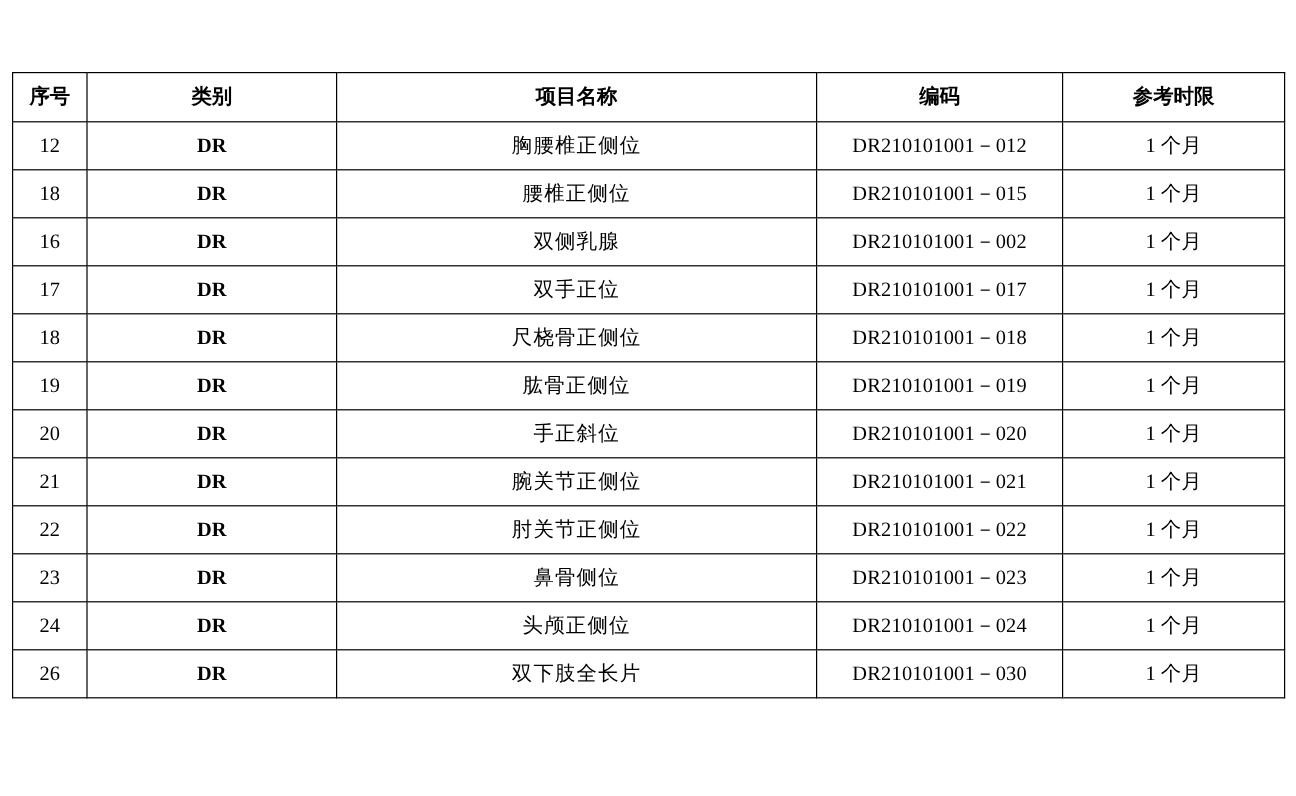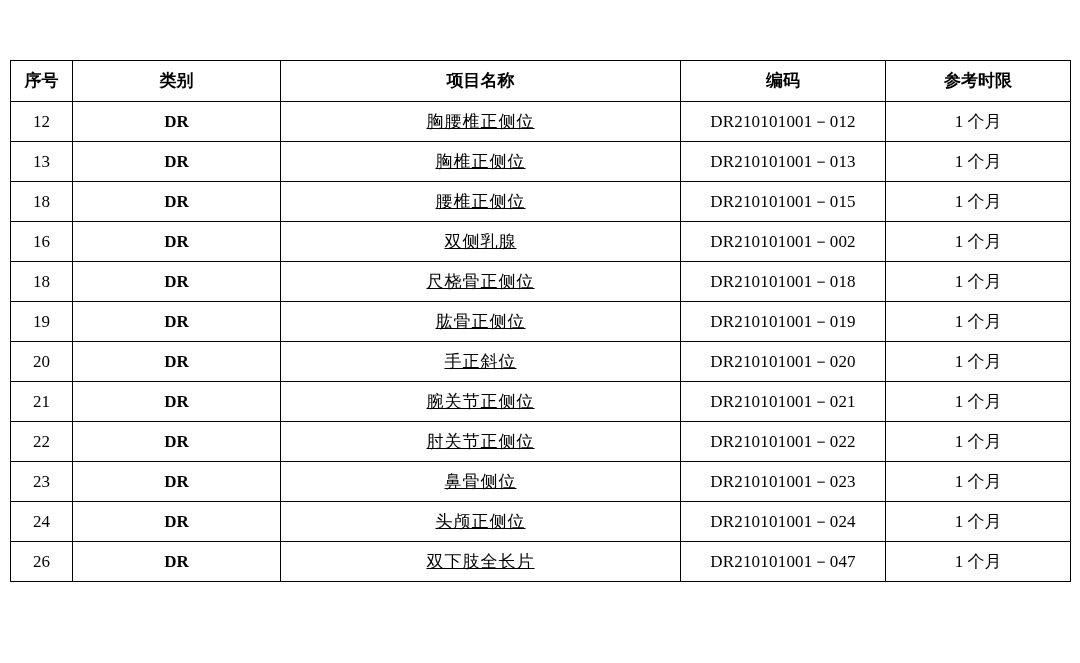--- a/index.html
+++ b/index.html
@@ -45,21 +45,21 @@
     line-height: 40px;
     font-size: 17px;
   }
   col.c-index  { width: 62px; }
   col.c-cat    { width: 208px; }
   col.c-name   { width: 400px; }
   col.c-code   { width: 205px; }
   col.c-limit  { width: 185px; }
   td.cell-index { font-size: 17px; }
   td.cell-cat { font-size: 17px; font-weight: bold; }
-  td.cell-name { font-size: 18px; letter-spacing: 1px; text-decoration: underline; }
+  td.cell-name { font-size: 18px; letter-spacing: 1px; }
   td.cell-code { font-size: 17px; letter-spacing: 0.2px; }
   td.cell-limit { font-size: 17px; text-align: center; }
 </style>
 </head>
 <body>
 
 <div class="sheet">
   <table class="exam-table">
     <colgroup>
       <col class="c-index">
@@ -79,38 +79,38 @@
     </thead>
     <tbody id="table-body">
       <tr>
         <td class="cell-index">12</td>
         <td class="cell-cat">DR</td>
         <td class="cell-name">胸腰椎正侧位</td>
         <td class="cell-code">DR210101001－012</td>
         <td class="cell-limit">1 个月</td>
       </tr>
       <tr>
-        <td class="cell-index">13</td>
-        <td class="cell-cat">DR</td>
-        <td class="cell-name">胸椎正侧位</td>
-        <td class="cell-code">DR210101001－013</td>
-        <td class="cell-limit">1 个月</td>
-      </tr>
-      <tr>
         <td class="cell-index">18</td>
         <td class="cell-cat">DR</td>
         <td class="cell-name">腰椎正侧位</td>
         <td class="cell-code">DR210101001－015</td>
         <td class="cell-limit">1 个月</td>
       </tr>
       <tr>
         <td class="cell-index">16</td>
         <td class="cell-cat">DR</td>
         <td class="cell-name">双侧乳腺</td>
         <td class="cell-code">DR210101001－002</td>
+        <td class="cell-limit">1 个月</td>
+      </tr>
+      <tr>
+        <td class="cell-index">17</td>
+        <td class="cell-cat">DR</td>
+        <td class="cell-name">双手正位</td>
+        <td class="cell-code">DR210101001－017</td>
         <td class="cell-limit">1 个月</td>
       </tr>
       <tr>
         <td class="cell-index">18</td>
         <td class="cell-cat">DR</td>
         <td class="cell-name">尺桡骨正侧位</td>
         <td class="cell-code">DR210101001－018</td>
         <td class="cell-limit">1 个月</td>
       </tr>
       <tr>
@@ -152,18 +152,18 @@
         <td class="cell-index">24</td>
         <td class="cell-cat">DR</td>
         <td class="cell-name">头颅正侧位</td>
         <td class="cell-code">DR210101001－024</td>
         <td class="cell-limit">1 个月</td>
       </tr>
       <tr>
         <td class="cell-index">26</td>
         <td class="cell-cat">DR</td>
         <td class="cell-name">双下肢全长片</td>
-        <td class="cell-code">DR210101001－047</td>
+        <td class="cell-code">DR210101001－030</td>
         <td class="cell-limit">1 个月</td>
       </tr>
     </tbody>
   </table>
 </div>
 
 </body></html>

